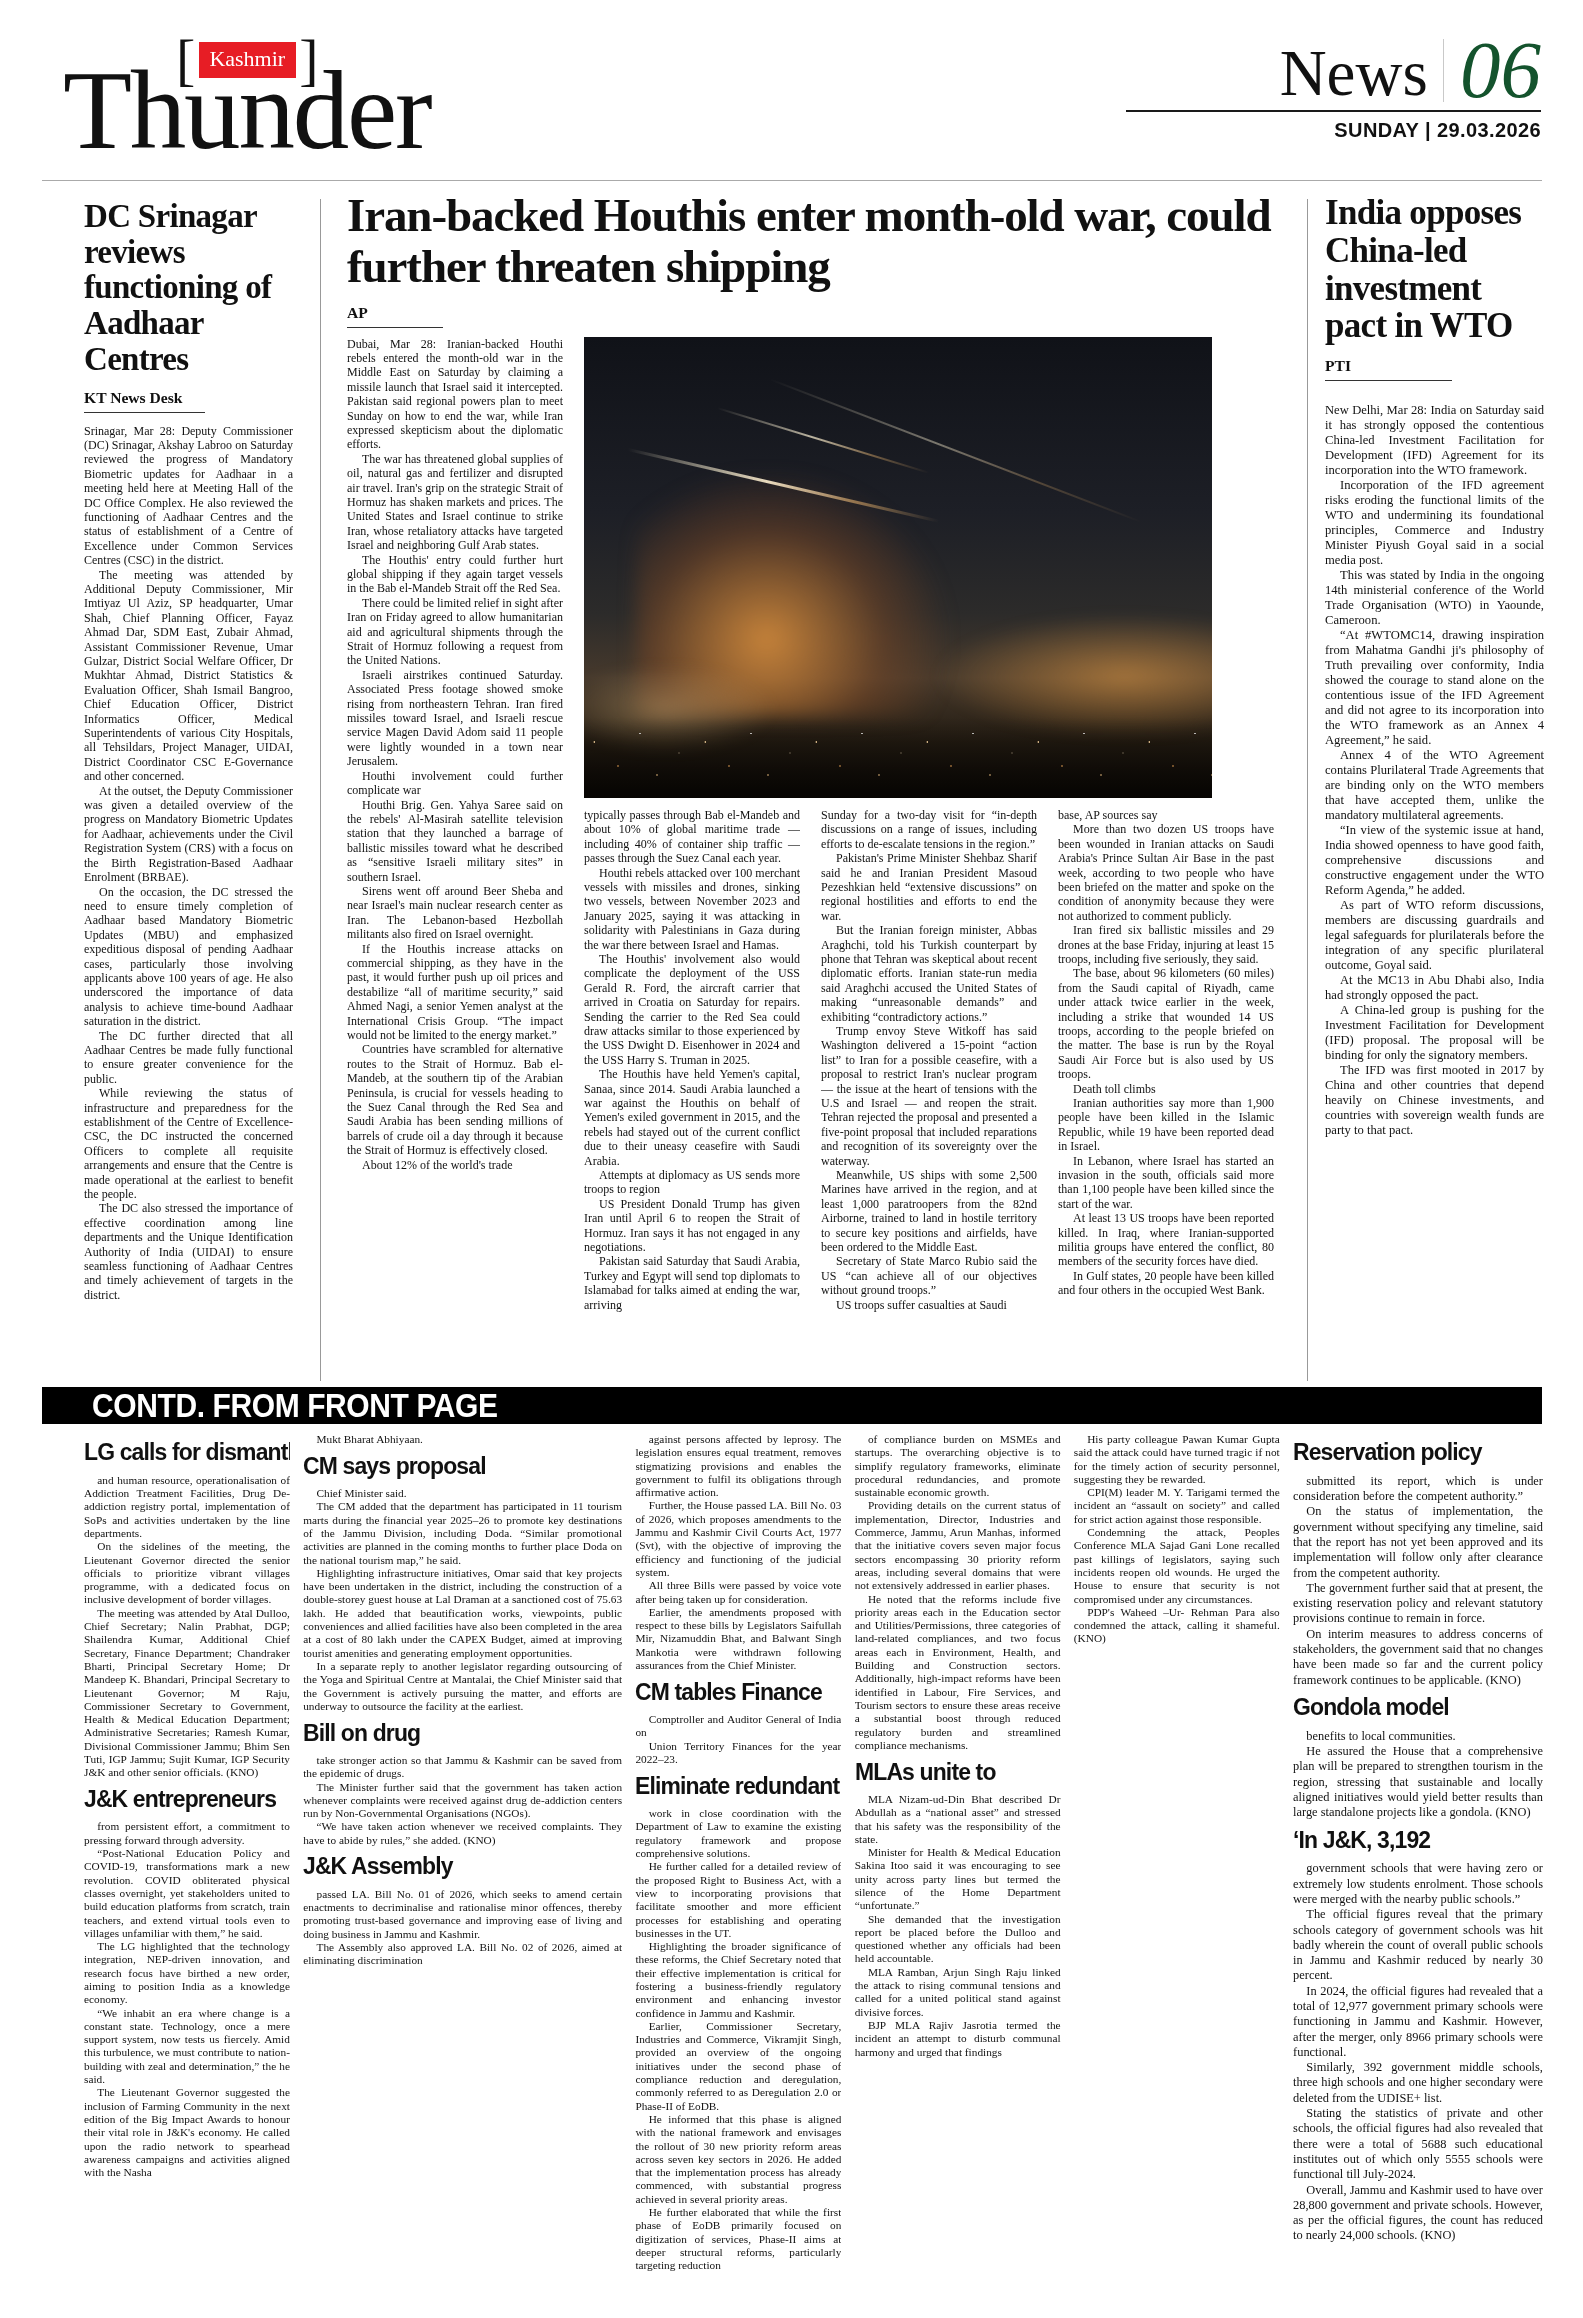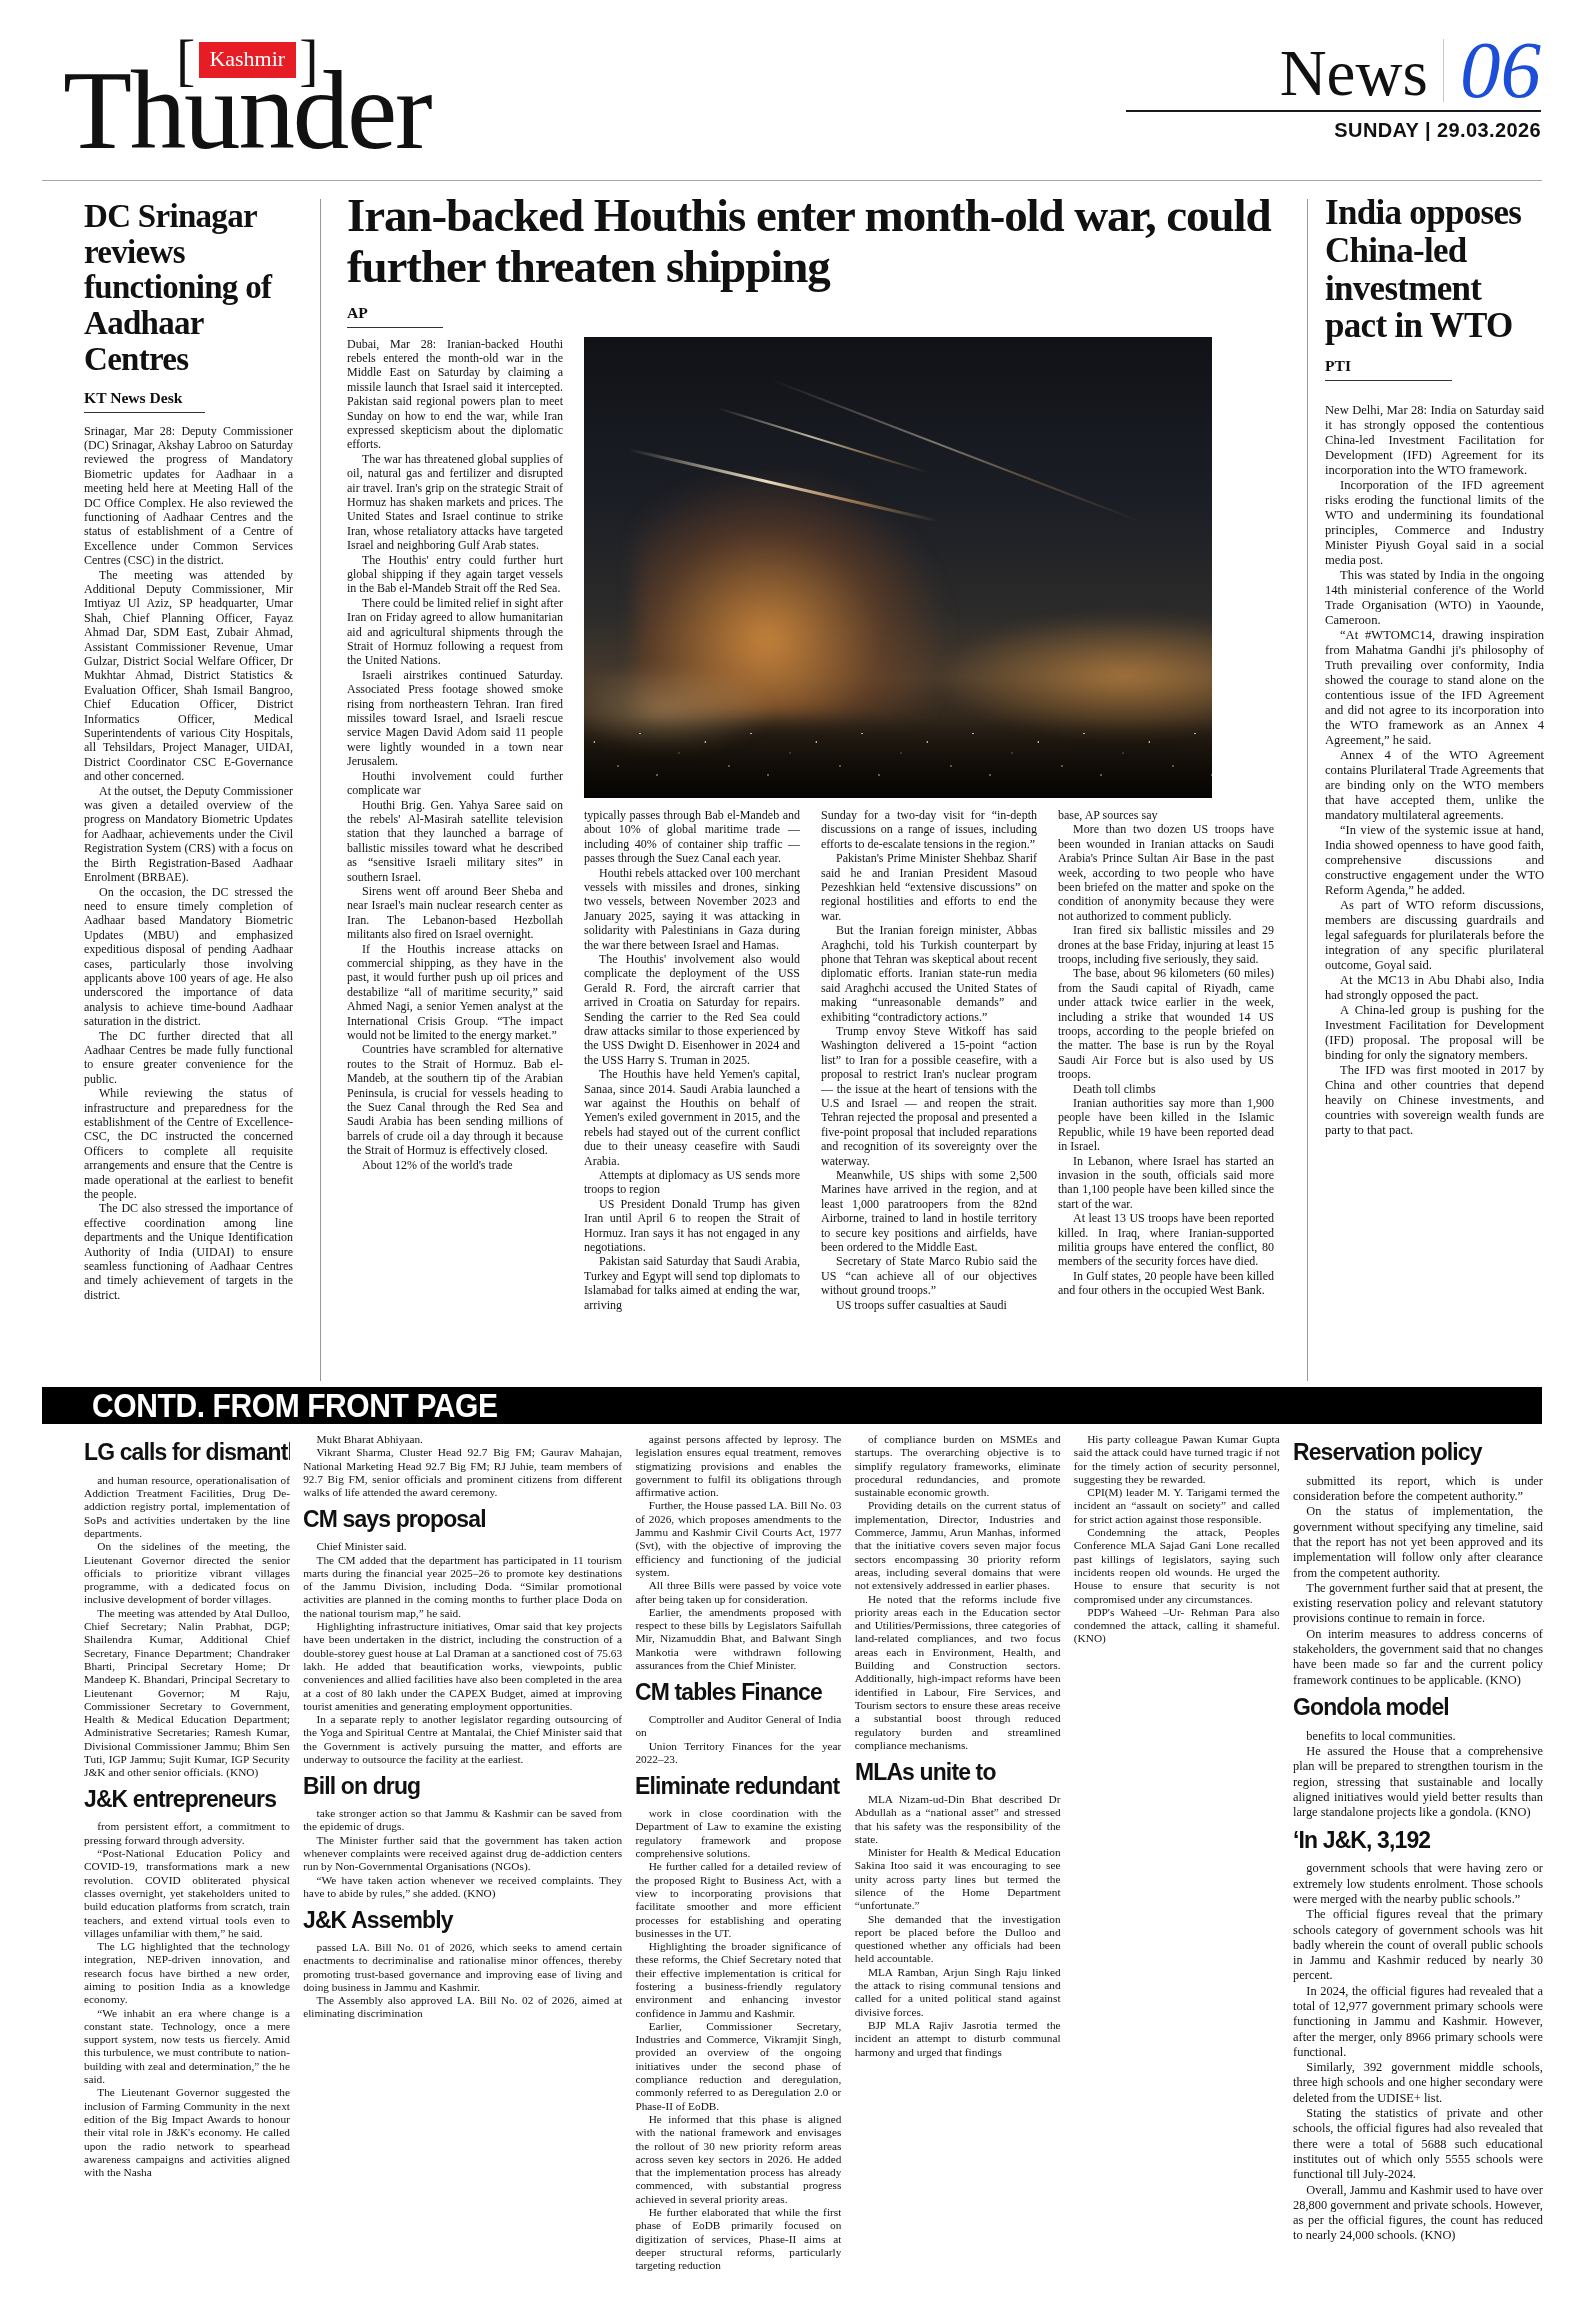--- a/index.html
+++ b/index.html
@@ -11,21 +11,21 @@
   .logo{position:absolute;left:63px;top:31px;}
   .kashmir-row{position:absolute;top:4.4px;left:113px;display:flex;align-items:center;gap:3.7px;z-index:2;}
   .bracket{font-family:"Liberation Serif",serif;font-size:58px;line-height:.85;font-weight:400;}
   .kashmir-box{background:var(--red);color:#fff;font-family:"Liberation Serif",serif;
                font-size:22px;line-height:1;padding:6px 10.4px 7.4px;}
   .thunder{display:block;margin-top:22px;font-size:113px;line-height:1;font-weight:400;letter-spacing:-2.2px;}
   .mast-right{position:absolute;right:43px;top:39px;width:415px;}
   .news-row{display:flex;justify-content:flex-end;align-items:flex-end;gap:15px;
             border-bottom:2.2px solid #1a1a1a;padding-bottom:7.4px;}
   .news{font-size:65px;line-height:.9;font-weight:400;}
-  .pagenum{font-size:81px;line-height:.78;color:#1d4ed8;font-style:italic;
+  .pagenum{font-size:81px;line-height:.78;color:#14532d;font-style:italic;
            border-left:1.5px solid #c9c9c9;padding-left:16.3px;}
   .date{font-family:"Liberation Sans",sans-serif;font-weight:bold;font-size:20px;
         text-align:right;margin-top:7.4px;letter-spacing:0.4px;}
   .mast-rule{position:absolute;left:42px;right:42px;top:180px;border-top:1.5px solid #aaa;}
   
   h1,h2,h3{margin:0;}
   .hl{font-weight:700;letter-spacing:-0.7px;line-height:1.08;}
   .byline{font-weight:700;font-size:15.6px;margin-top:12px;padding-bottom:5px;
           border-bottom:1.5px solid #333;width:58%;}
   .bt p{font-size:12px;line-height:14.4px;text-align:justify;text-indent:15px;margin:0;}
@@ -220,21 +220,20 @@
       <p>The meeting was attended by Atal Dulloo, Chief Secretary; Nalin Prabhat, DGP; Shailendra Kumar, Additional Chief Secretary, Finance Department; Chandraker Bharti, Principal Secretary Home; Dr Mandeep K. Bhandari, Principal Secretary to Lieutenant Governor; M Raju, Commissioner Secretary to Government, Health &amp; Medical Education Department; Administrative Secretaries; Ramesh Kumar, Divisional Commissioner Jammu; Bhim Sen Tuti, IGP Jammu; Sujit Kumar, IGP Security J&amp;K and other senior officials. (KNO)</p>
       <h3 class="bh">J&amp;K entrepreneurs</h3>
       <p>from persistent effort, a commitment to pressing forward through adversity.</p>
       <p>“Post-National Education Policy and COVID-19, transformations mark a new revolution. COVID obliterated physical classes overnight, yet stakeholders united to build education platforms from scratch, train teachers, and extend virtual tools even to villages unfamiliar with them,” he said.</p>
       <p>The LG highlighted that the technology integration, NEP-driven innovation, and research focus have birthed a new order, aiming to position India as a knowledge economy.</p>
       <p>“We inhabit an era where change is a constant state. Technology, once a mere support system, now tests us fiercely. Amid this turbulence, we must contribute to nation-building with zeal and determination,” the he said.</p>
       <p>The Lieutenant Governor suggested the inclusion of Farming Community in the next edition of the Big Impact Awards to honour their vital role in J&amp;K's economy. He called upon the radio network to spearhead awareness campaigns and activities aligned with the Nasha</p>
     </div>
   <div class="bcol bc2">
       <p>Mukt Bharat Abhiyaan.</p>
-      <p>Vikrant Sharma, Cluster Head 92.7 Big FM; Gaurav Mahajan, National Marketing Head 92.7 Big FM; RJ Juhie, team members of 92.7 Big FM, senior officials and prominent citizens from different walks of life attended the award ceremony.</p>
       <h3 class="bh">CM says proposal</h3>
       <p>Chief Minister said.</p>
       <p>The CM added that the department has participated in 11 tourism marts during the financial year 2025–26 to promote key destinations of the Jammu Division, including Doda. “Similar promotional activities are planned in the coming months to further place Doda on the national tourism map,” he said.</p>
       <p>Highlighting infrastructure initiatives, Omar said that key projects have been undertaken in the district, including the construction of a double-storey guest house at Lal Draman at a sanctioned cost of 75.63 lakh. He added that beautification works, viewpoints, public conveniences and allied facilities have also been completed in the area at a cost of 80 lakh under the CAPEX Budget, aimed at improving tourist amenities and generating employment opportunities.</p>
       <p>In a separate reply to another legislator regarding outsourcing of the Yoga and Spiritual Centre at Mantalai, the Chief Minister said that the Government is actively pursuing the matter, and efforts are underway to outsource the facility at the earliest.</p>
       <h3 class="bh">Bill on drug</h3>
       <p>take stronger action so that Jammu &amp; Kashmir can be saved from the epidemic of drugs.</p>
       <p>The Minister further said that the government has taken action whenever complaints were received against drug de-addiction centers run by Non-Governmental Organisations (NGOs).</p>
       <p>“We have taken action whenever we received complaints. They have to abide by rules,” she added. (KNO)</p>
       <h3 class="bh">J&amp;K Assembly</h3>

